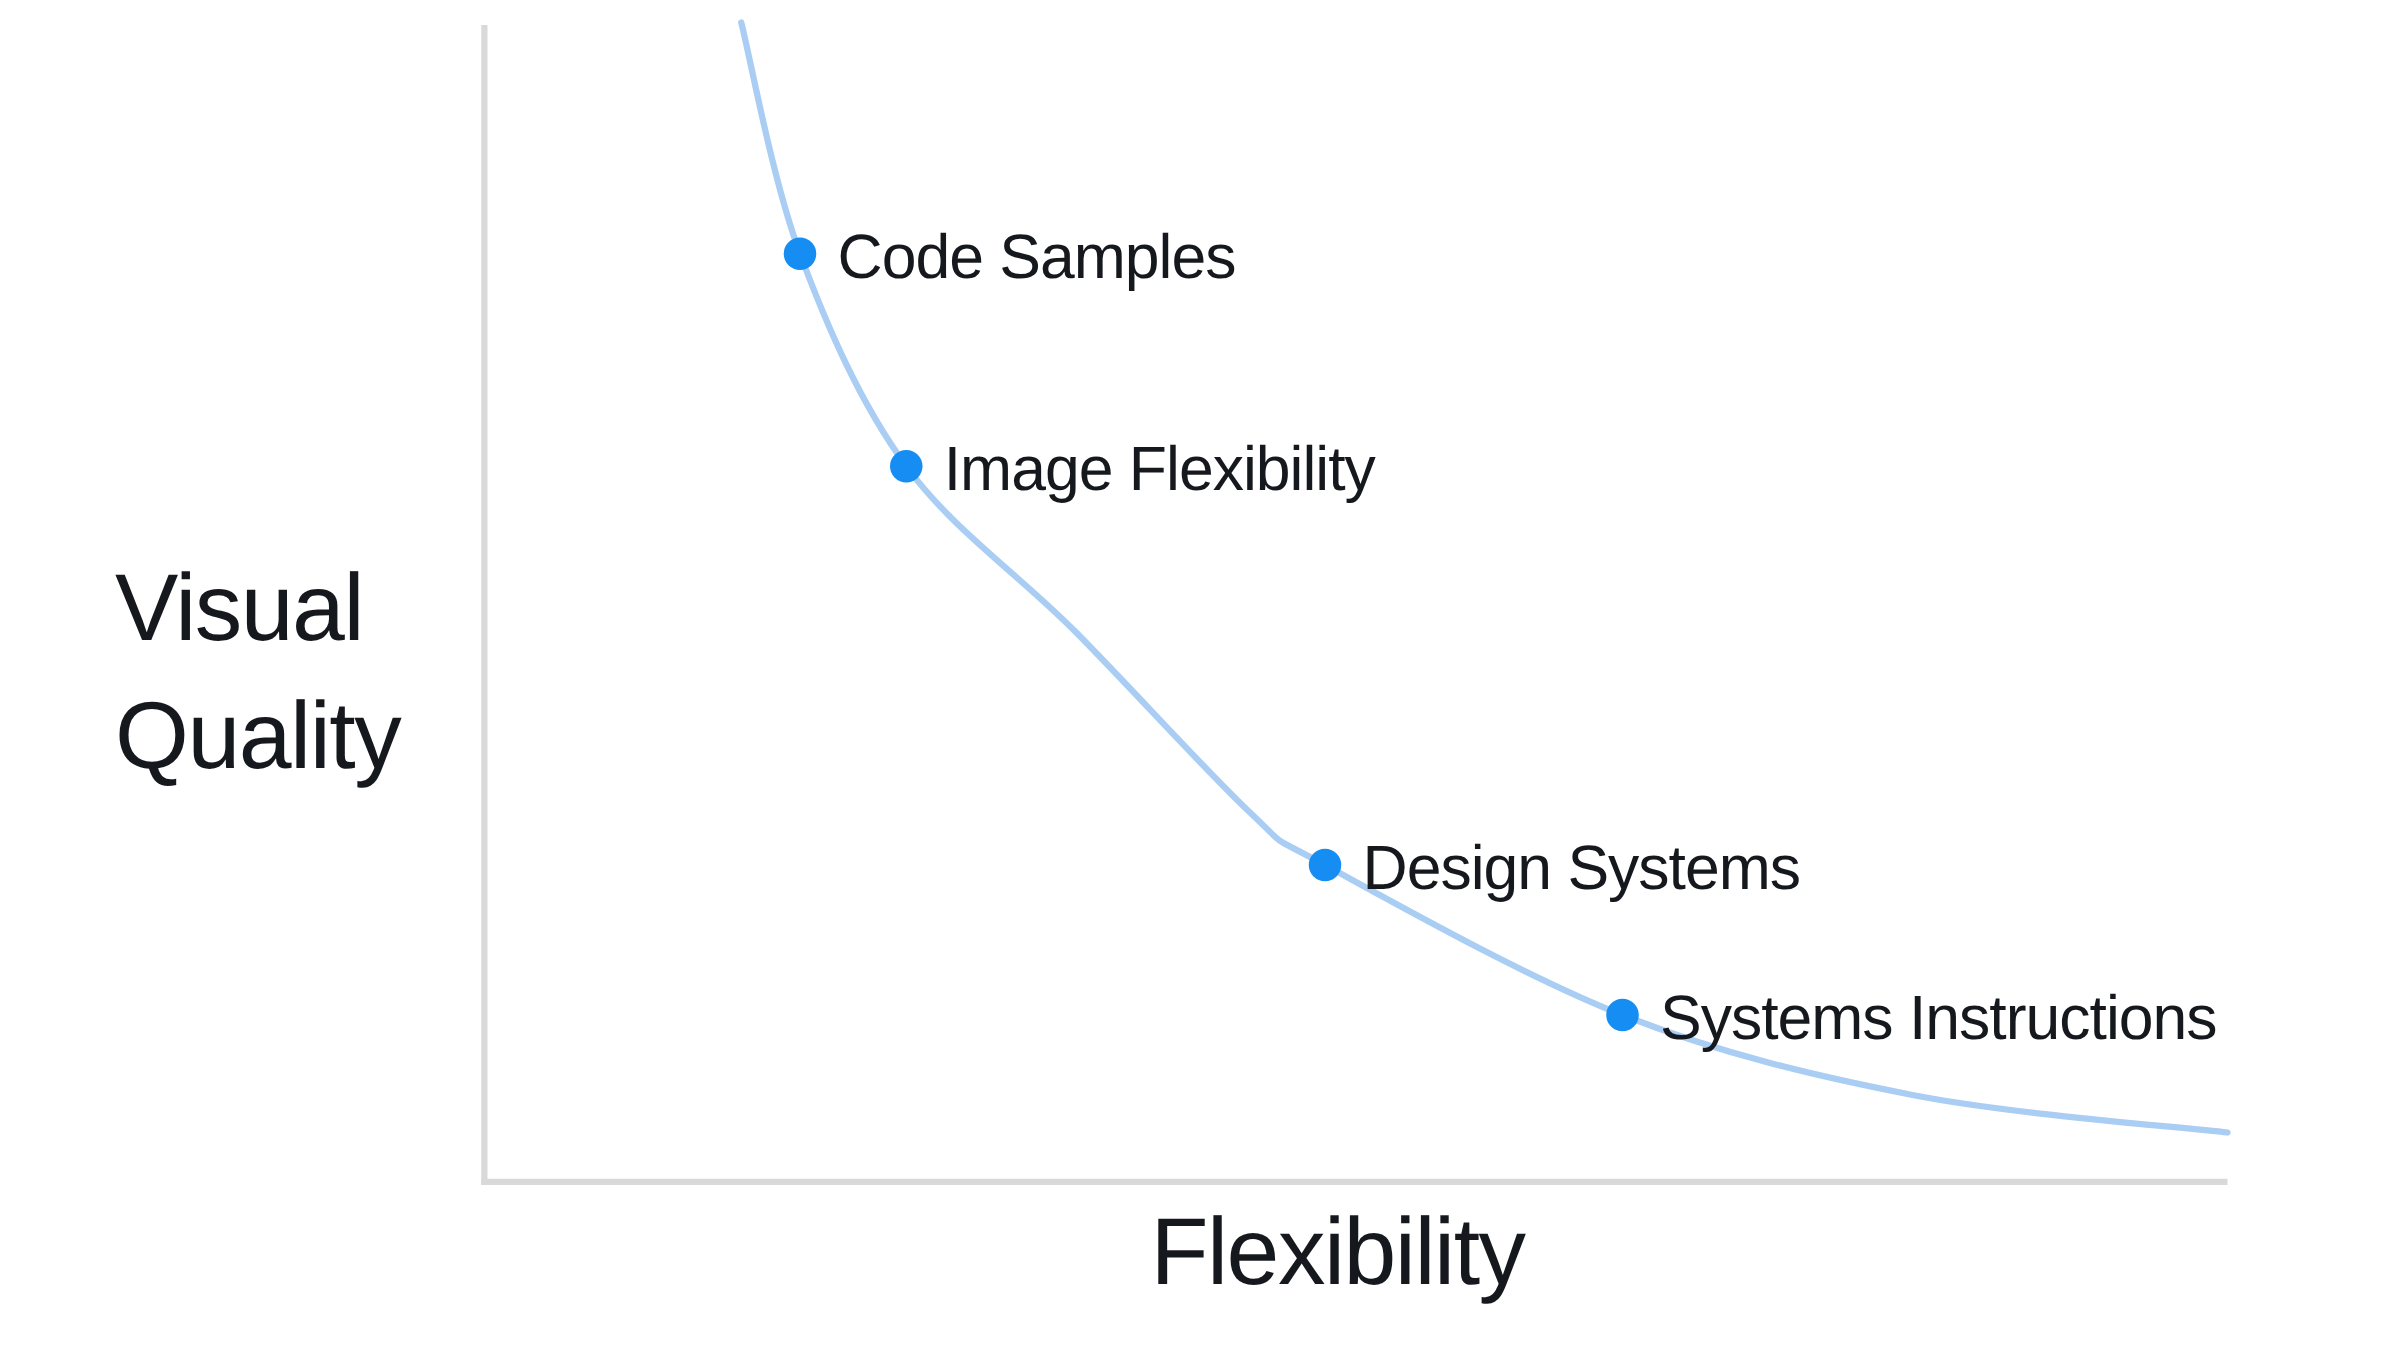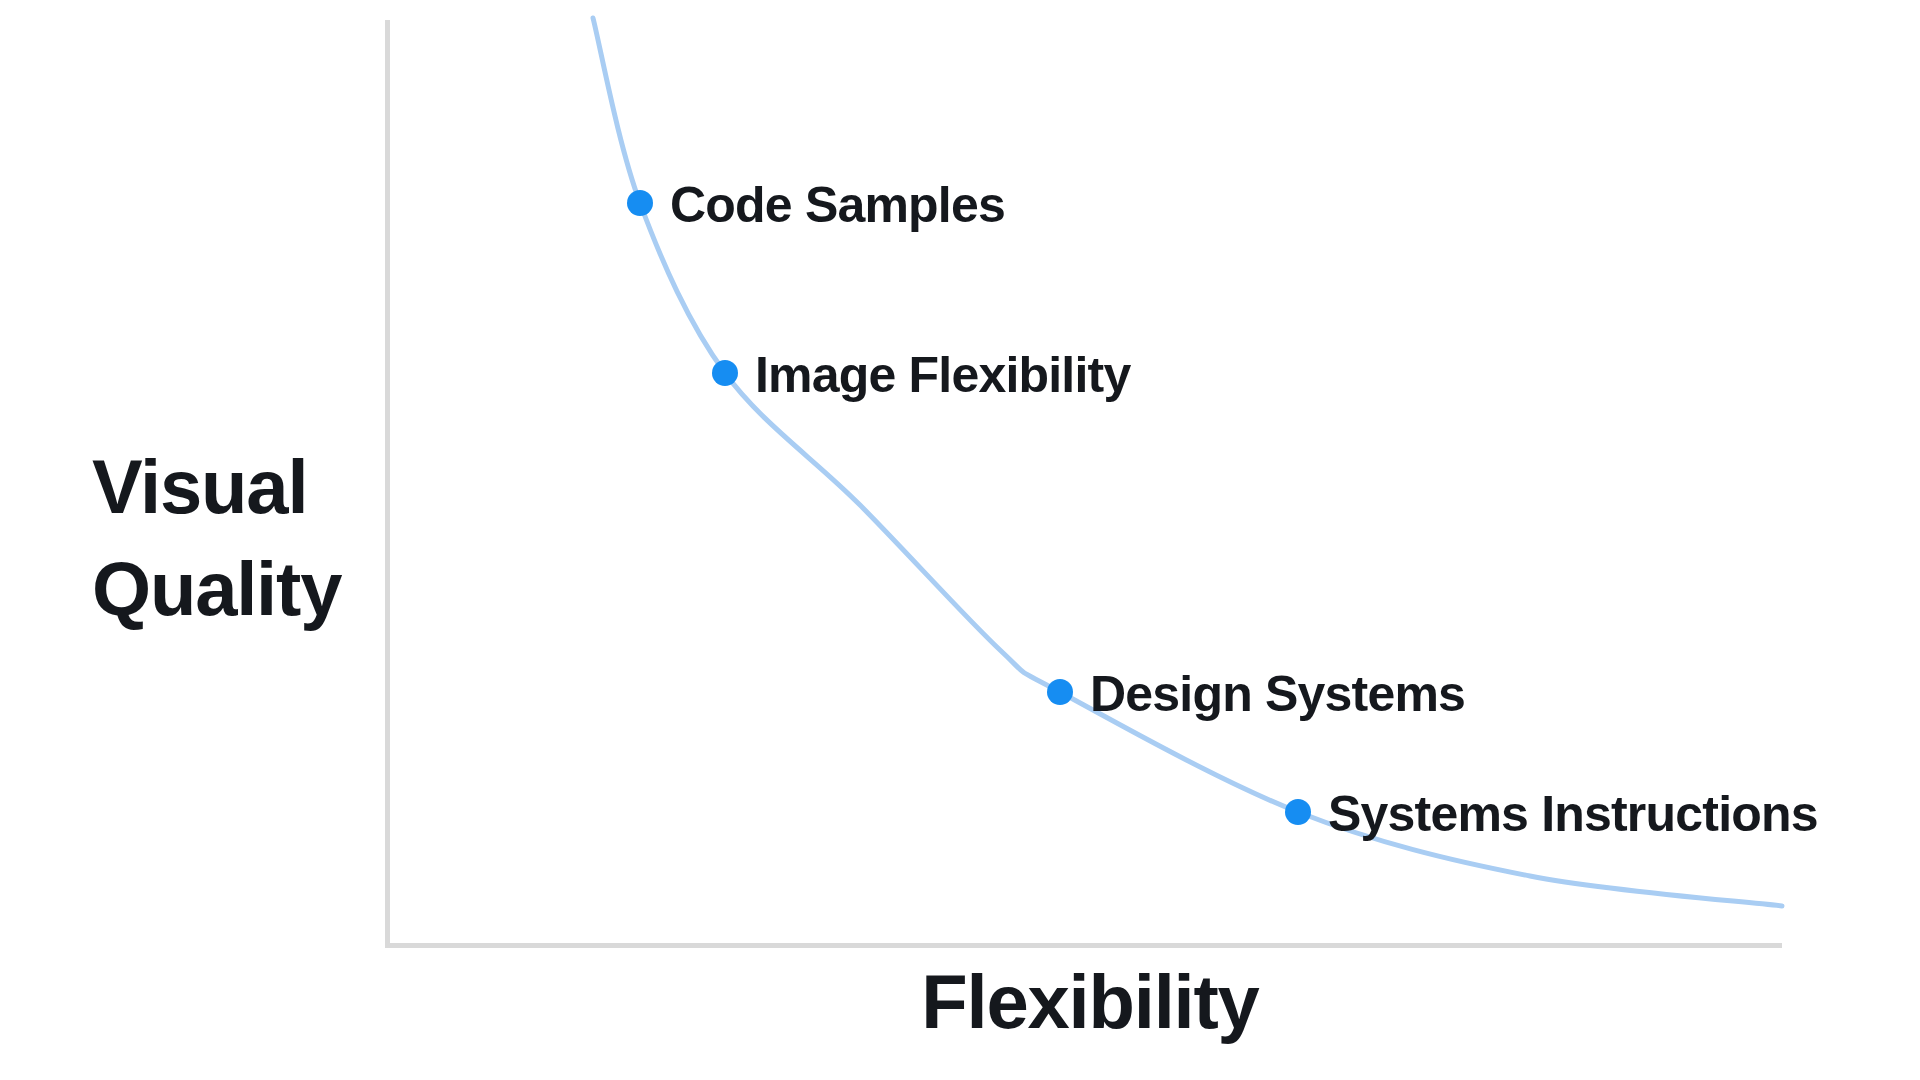--- a/index.html
+++ b/index.html
@@ -15,37 +15,37 @@
   .stage{position:relative;width:1920px;height:1080px;background:var(--bg-color);}
   .chart-svg{position:absolute;left:0;top:0;width:1920px;height:1080px;}
   .axis-line{stroke:var(--axis-color);stroke-width:5;fill:none;}
   .trend-curve{stroke:var(--curve-color);stroke-width:5;fill:none;stroke-linecap:round;}
   .dot{fill:var(--dot-color);}
   .labels-layer{position:absolute;left:0;top:0;width:1920px;height:1080px;pointer-events:none;}
   .point-label{
     position:absolute;
     transform:translateY(-50%);
     font-size:50px;
-    font-weight:700;
+    font-weight:400;
     letter-spacing:-0.8px;
     line-height:1;
     white-space:nowrap;
     color:var(--text-color);
   }
   .axis-title{
     position:absolute;
     font-size:76px;
-    font-weight:700;
+    font-weight:400;
     letter-spacing:-1.2px;
     line-height:102px;
     color:var(--text-color);
     white-space:nowrap;
   }
   .axis-title.y{left:92px;top:436px;}
-  .axis-title.x{left:1070px;top:951px;transform:translateX(-50%);margin-left:20px;}
+  .axis-title.x{left:1070px;top:951px;transform:translateX(-50%);}
 </style>
 </head>
 <body>
 
 <div class="stage">
 
   <svg class="chart-svg" viewBox="0 0 1920 1080" xmlns="http://www.w3.org/2000/svg">
     <line class="axis-line" x1="387.5" x2="387.5" y1="20" y2="948"></line>
     <line class="axis-line" x1="385" x2="1782" y1="945.5" y2="945.5"></line>
     <path class="trend-curve" d="M 593 18 C 600.8 48.8, 618.0 143.8, 640 203 C 662.0 262.2, 688.3 322.7, 725 373 C 761.7 423.3, 814.2 458.8, 860 505 C 905.8 551.2, 966.7 618.8, 1000 650 C 1033.3 681.2, 1010.3 665.0, 1060 692 C 1109.7 719.0, 1219.7 781.3, 1298 812 C 1376.3 842.7, 1449.3 860.3, 1530 876 C 1610.7 891.7, 1740.0 901.0, 1782 906"></path>

